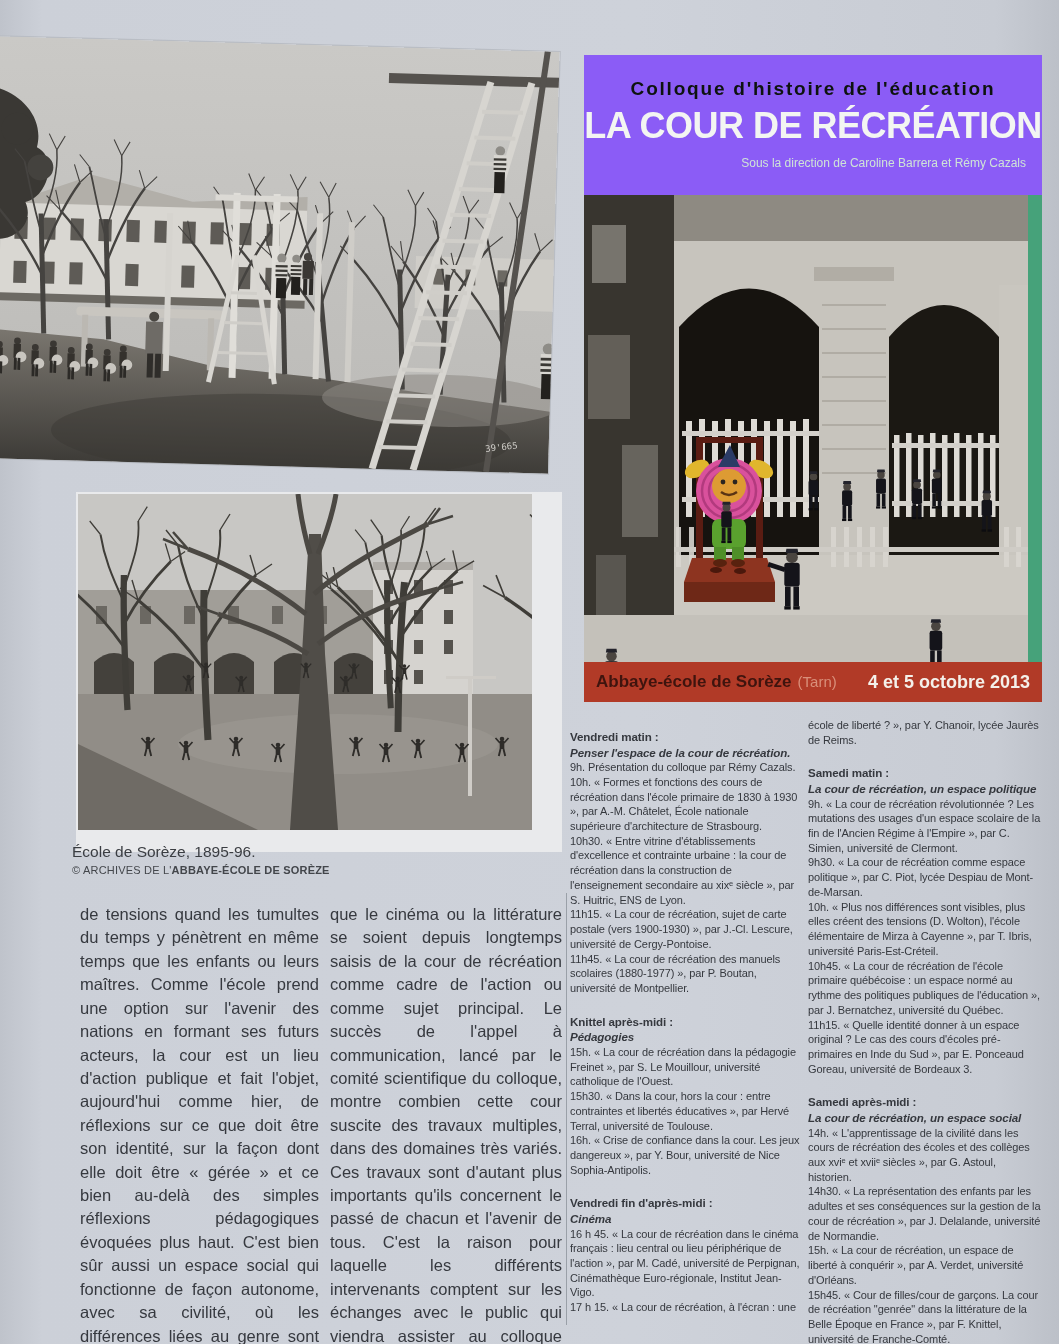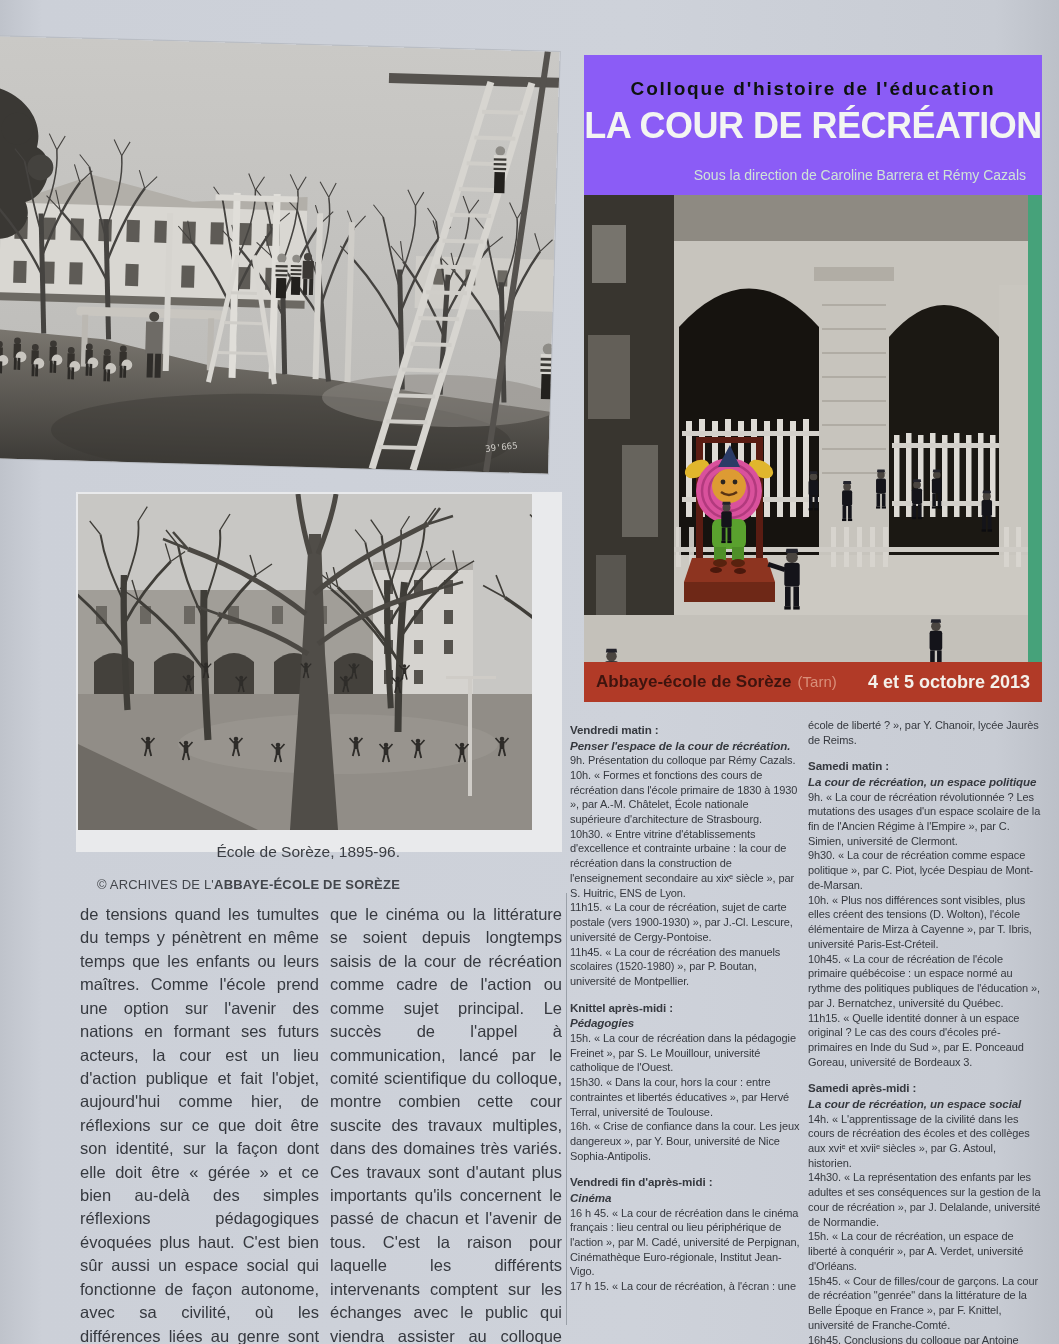--- a/index.html
+++ b/index.html
@@ -7,46 +7,46 @@
     width:1059px;height:1344px;position:relative;overflow:hidden;
     background:linear-gradient(90deg,#bfc3cb 0%,#ccd0d8 4%,#ced2da 60%,#c8ccd4 94%,#bcc0c8 100%);
     font-family:"Liberation Sans","DejaVu Sans",sans-serif;color:#35383e;
   }
   .abs{position:absolute;}
   
   .photo1{left:-8px;top:36px;width:568px;height:422px;transform:rotate(1.6deg);transform-origin:top left;box-shadow:0 0 0 1px #b9bdc4;}
   .photo2-frame{left:76px;top:492px;width:470px;height:348px;background:#e9eaec;padding:2px 14px 10px 2px;}
   .photo2-frame svg{display:block;}
   
-  .caption{left:80px;top:843px;width:320px;text-align:right;}
+  .caption{left:72px;top:843px;width:320px;}
   .caption-line1{font-size:15.5px;color:#3a3d42;}
-  .caption-line2{font-size:13px;color:#43464b;letter-spacing:.2px;margin-top:16px;}
+  .caption-line2{font-size:11px;color:#43464b;letter-spacing:.2px;margin-top:3px;}
   .caption-line2 b{font-weight:700;}
   
   .body-col{font-size:16.5px;line-height:1.42;text-align:justify;color:#36393f;hyphens:auto;}
   .body-col1{left:80px;top:903px;width:239px;}
   .body-col2{left:330px;top:903px;width:232px;}
   
   .vrule{left:566px;top:893px;width:1px;height:432px;background:#9aa0a8;}
   
   .poster{left:584px;top:55px;width:458px;}
   .poster-header{background:#8b5cf6;height:140px;text-align:center;}
   .poster-kicker{font-size:19px;font-weight:700;letter-spacing:1.8px;color:#0d130e;padding-top:23px;}
   .poster-title{font-size:36px;font-weight:800;letter-spacing:-.5px;color:#f3f5f2;margin-top:5px;}
-  .poster-sub{font-size:14px;color:#cfe3d7;margin-top:20px;text-align:right;padding-right:16px;}
+  .poster-sub{font-size:12px;color:#cfe3d7;margin-top:9px;text-align:right;padding-right:16px;}
   .poster-photo{height:467px;border-right:14px solid #46a27a;background:#c6c3bd;overflow:hidden;}
   .poster-bar{background:#b13a27;height:40px;display:flex;align-items:center;justify-content:space-between;padding:16px 12px;box-sizing:border-box;}
   .poster-venue{font-size:17px;font-weight:700;color:#3f140e;}
   .poster-region{font-size:15px;color:#d98f7a;font-weight:400;margin-left:6px;}
   .poster-dates{font-size:18px;font-weight:700;color:#f4f0ea;text-align:right;}
   
   .prog-col{font-size:11px;line-height:1.34;color:#35383e;letter-spacing:-.1px;}
   .prog-col1{left:570px;top:711px;width:232px;}
   .prog-col2{left:808px;top:718px;width:234px;}
-  .prog-heading{font-weight:700;font-size:11.6px;margin-top:11px;}
+  .prog-heading{font-weight:700;font-size:11.6px;margin-top:18px;}
   .prog-subheading{font-weight:700;font-style:italic;font-size:11.6px;}
   .prog-item{}
 </style>
 </head>
 <body>
 
 <div class="abs photo1">
 <svg width="568" height="422" viewBox="0 0 568 422" xmlns="http://www.w3.org/2000/svg">
   <defs>
     <linearGradient id="sky1" x1="0" y1="0" x2="0" y2="1">
@@ -463,21 +463,21 @@
     <div class="prog-subheading">Penser l'espace de la cour de récréation.</div>
 
     <div class="prog-item">9h. Présentation du colloque par Rémy Cazals.</div>
 
     <div class="prog-item">10h. « Formes et fonctions des cours de récréation dans l'école primaire de 1830 à 1930 », par A.-M. Châtelet, École nationale supérieure d'architecture de Strasbourg.</div>
 
     <div class="prog-item">10h30. « Entre vitrine d'établissements d'excellence et contrainte urbaine : la cour de récréation dans la construction de l'enseignement secondaire au xixᵉ siècle », par S. Huitric, ENS de Lyon.</div>
 
     <div class="prog-item">11h15. « La cour de récréation, sujet de carte postale (vers 1900-1930) », par J.-Cl. Lescure, université de Cergy-Pontoise.</div>
 
-    <div class="prog-item">11h45. « La cour de récréation des manuels scolaires (1520-1980) », par P. Boutan, université de Montpellier.</div>
+    <div class="prog-item">11h45. « La cour de récréation des manuels scolaires (1880-1977) », par P. Boutan, université de Montpellier.</div>
 
     <div class="prog-heading">Knittel après-midi :</div>
 
     <div class="prog-subheading">Pédagogies</div>
 
 
     <div class="prog-item">15h. « La cour de récréation dans la pédagogie Freinet », par S. Le Mouillour, université catholique de l'Ouest.</div>
 
     <div class="prog-item">15h30. « Dans la cour, hors la cour : entre contraintes et libertés éducatives », par Hervé Terral, université de Toulouse.</div>
 

